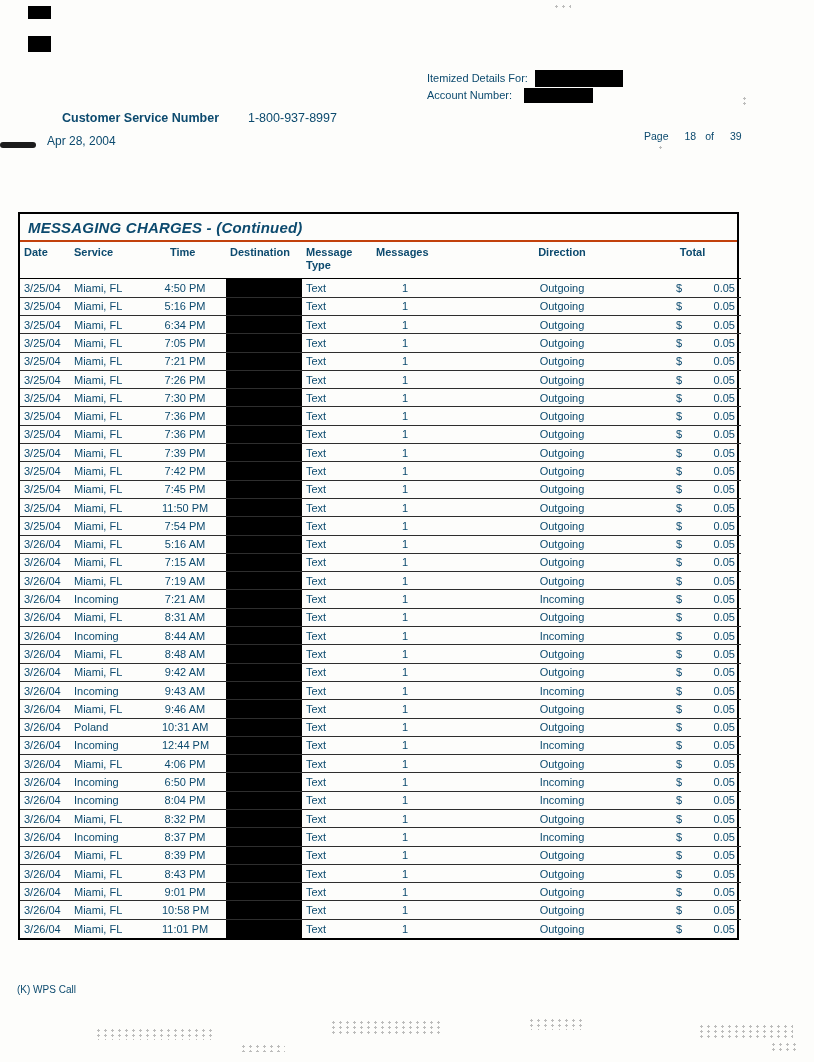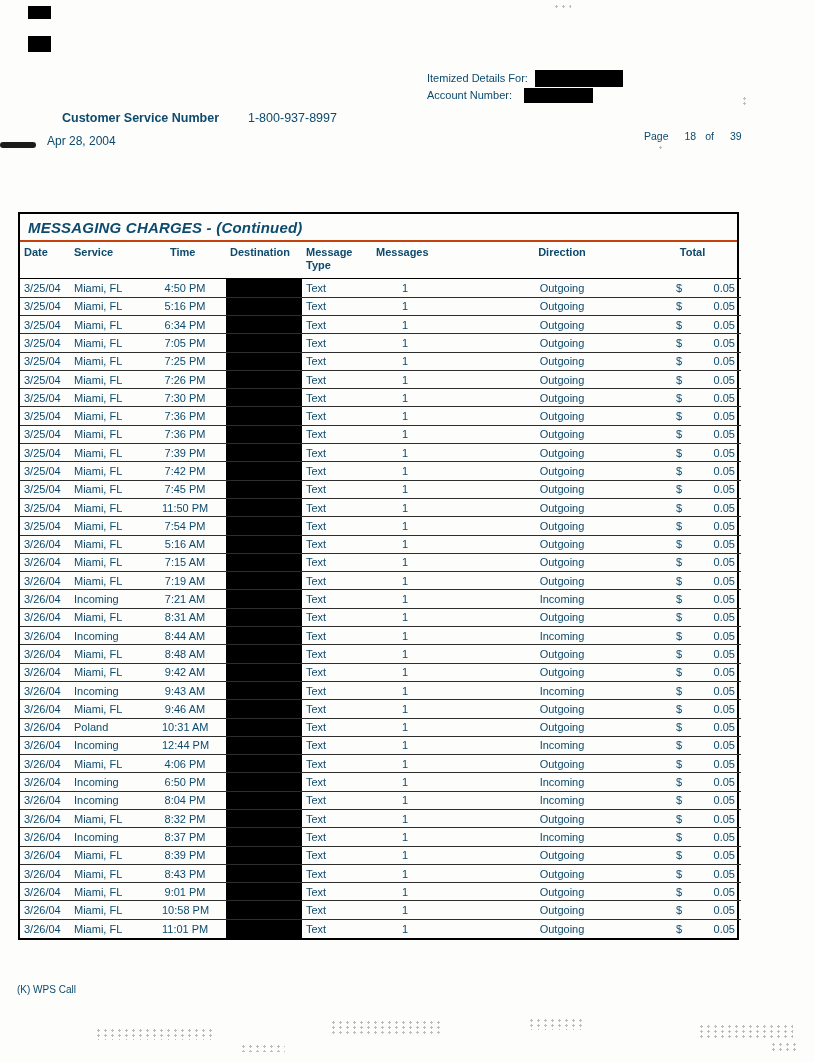--- a/index.html
+++ b/index.html
@@ -160,21 +160,21 @@
             <td class="col-time">7:05 PM</td>
             <td class="col-dest redacted"></td>
             <td class="col-msgtype">Text</td>
             <td class="col-messages">1</td>
             <td class="col-direction">Outgoing</td>
             <td class="col-total"><span class="cur">$</span><span>0.05</span></td>
           </tr>
           <tr>
             <td class="col-date">3/25/04</td>
             <td class="col-service">Miami, FL</td>
-            <td class="col-time">7:25 PM</td>
+            <td class="col-time">7:21 PM</td>
             <td class="col-dest redacted"></td>
             <td class="col-msgtype">Text</td>
             <td class="col-messages">1</td>
             <td class="col-direction">Outgoing</td>
             <td class="col-total"><span class="cur">$</span><span>0.05</span></td>
           </tr>
           <tr>
             <td class="col-date">3/25/04</td>
             <td class="col-service">Miami, FL</td>
             <td class="col-time">7:26 PM</td>

